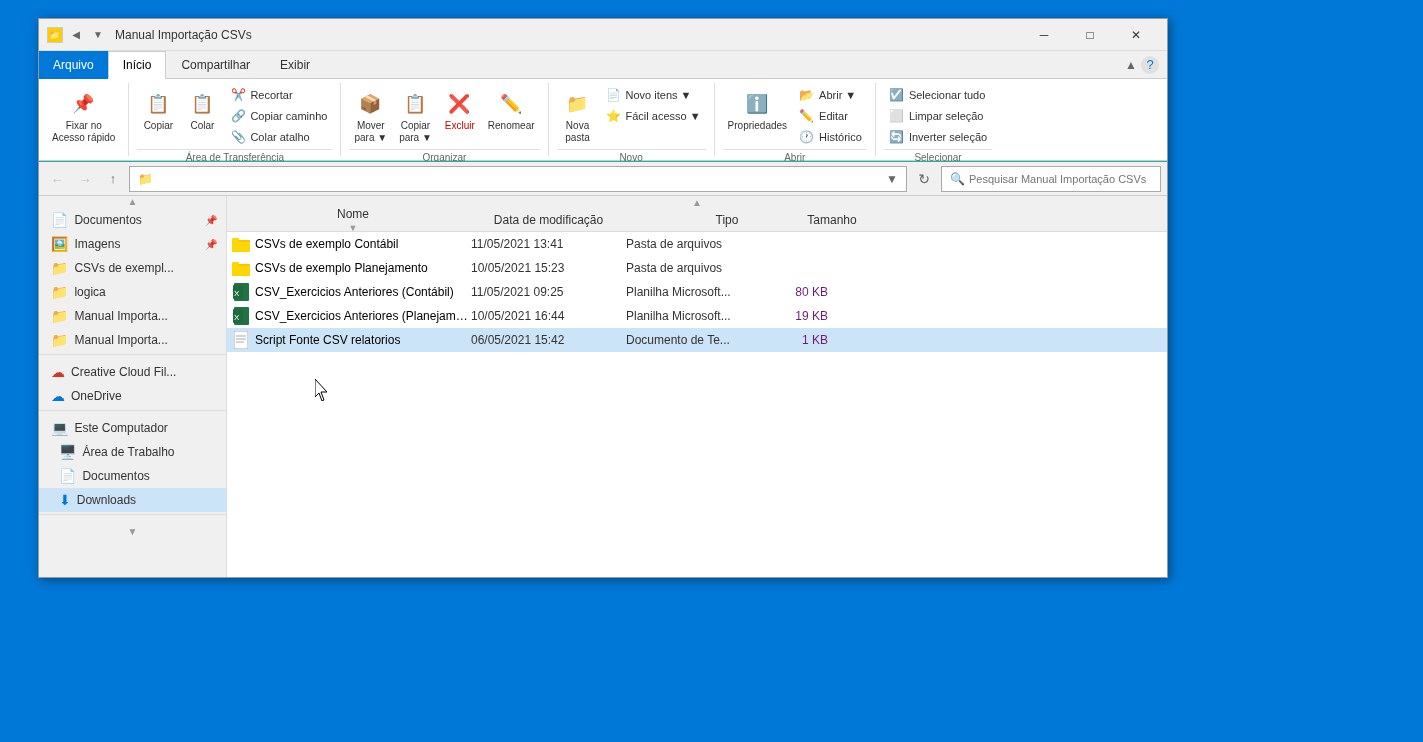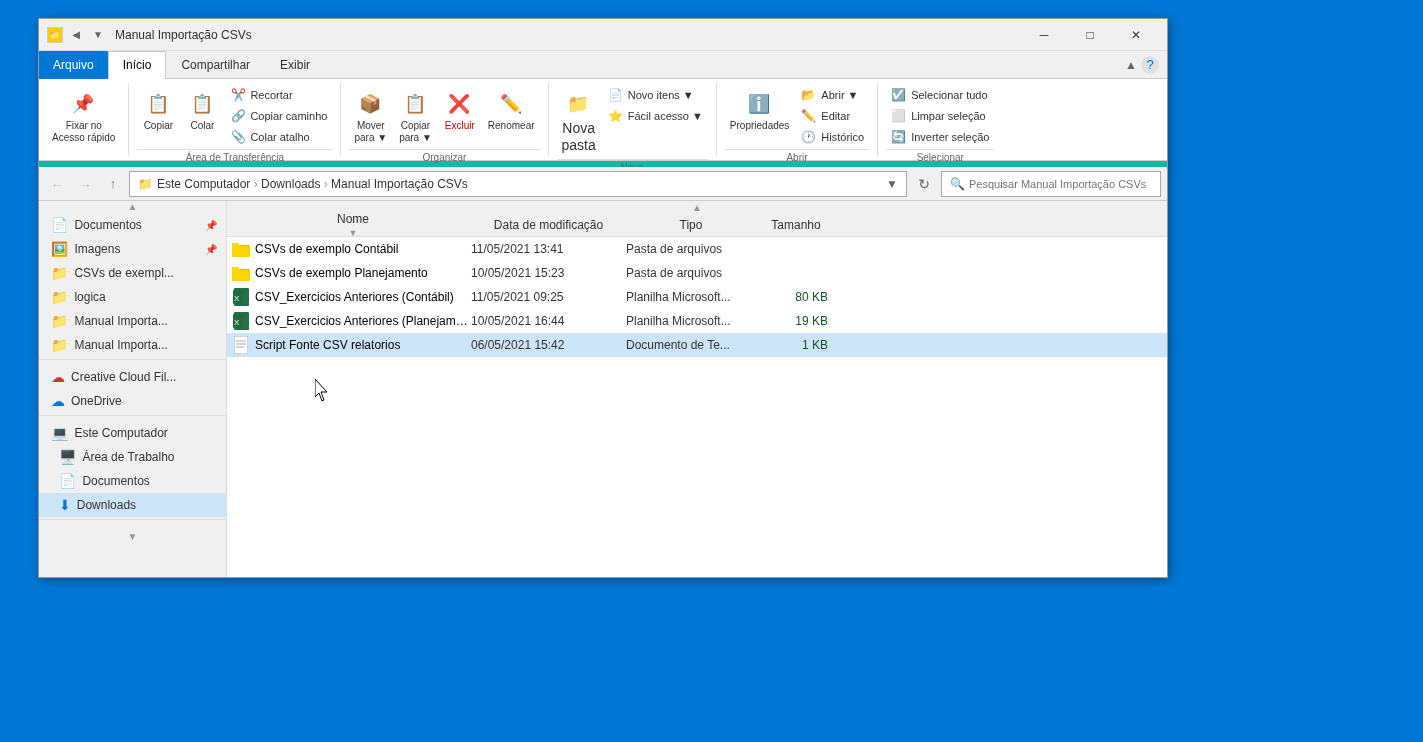--- a/index.html
+++ b/index.html
@@ -67,21 +67,21 @@
       cursor: pointer;
       font-size: 12px;
       color: #333;
       border: none;
       background: transparent;
     }
 
     
     .ribbon {
       background: #a21caf;
-      border-bottom: 6px solid #14b8a6;
+      border-bottom: 1px solid #14b8a6;
       flex-shrink: 0;
     }
     .ribbon-tabs {
       display: flex;
       background: #f0f0f0;
       border-bottom: 1px solid #ccc;
       height: 28px;
     }
     .ribbon-tab {
       padding: 0 14px;
@@ -298,21 +298,21 @@
       height: 24px;
       align-items: center;
       padding: 0 4px;
       font-size: 12px;
       color: #333;
       position: sticky;
       top: 0;
     }
     .col-name { flex: 0 0 240px; padding-left: 4px; display: flex; align-items: center; gap: 4px; }
     .col-date { flex: 0 0 155px; }
-    .col-type { flex: 0 0 130px; }
+    .col-type { flex: 0 0 130px; margin-left: 36px; }
     .col-size { flex: 0 0 80px; }
     .col-header-btn {
       cursor: pointer;
       display: flex;
       align-items: center;
       gap: 2px;
       flex-direction: column;
     }
     .file-row {
       display: flex;
@@ -321,21 +321,21 @@
       padding: 0 4px;
       border-bottom: 1px solid transparent;
       cursor: pointer;
       font-size: 12px;
     }
     .file-row.selected { background: #cce4f7; }
     .file-icon { width: 20px; height: 20px; display: flex; align-items: center; justify-content: center; font-size: 15px; flex-shrink: 0; margin-right: 4px; }
     .file-name { flex: 0 0 216px; overflow: hidden; text-overflow: ellipsis; white-space: nowrap; }
     .file-date { flex: 0 0 155px; color: #333; }
     .file-type { flex: 0 0 130px; color: #333; overflow: hidden; text-overflow: ellipsis; }
-    .file-size { flex: 0 0 80px; color: #14532d; text-align: right; padding-right: 8px; }
+    .file-size { flex: 0 0 80px; color: #701a75; text-align: right; padding-right: 8px; }
 
     
     .status-bar {
       height: 26px;
       background: #f0f0f0;
       border-top: 1px solid #ddd;
       display: flex;
       align-items: center;
       padding: 0 8px;
       font-size: 12px;
@@ -467,21 +467,21 @@
             <span>Renomear</span>
           </div>
         </div>
         <div class="ribbon-group-label">Organizar</div>
       </div>
 
       <div class="ribbon-group">
         <div class="ribbon-group-items">
           <div class="ribbon-btn">
             <div class="ribbon-btn-icon">📁</div>
-            <span style="font-size:14px;line-height:1.2;text-align:center;">Nova<br>pasta</span>
+            <span style="font-size:10px;line-height:1.2;text-align:center;">Nova<br>pasta</span>
           </div>
           <div class="ribbon-group-col">
             <div class="ribbon-btn-small">
               <div class="ribbon-btn-small-icon">📄</div>
               <span>Novo itens ▼</span>
             </div>
             <div class="ribbon-btn-small">
               <div class="ribbon-btn-small-icon">⭐</div>
               <span>Fácil acesso ▼</span>
             </div>
@@ -535,27 +535,20 @@
       </div>
     </div>
   </div>
 
   <div class="address-bar-row">
     <div class="nav-btn disabled">←</div>
     <div class="nav-btn disabled">→</div>
     <div class="nav-btn">↑</div>
     <div class="address-box">
       <span>📁</span>
-      <span style="font-size:12px;">
-        <span>Este Computador</span>
-        <span class="breadcrumb-sep"> › </span>
-        <span>Downloads</span>
-        <span class="breadcrumb-sep"> › </span>
-        <span>Manual Importação CSVs</span>
-      </span>
       <div style="margin-left:auto;display:flex;gap:2px;">
         <span style="cursor:pointer;color:#666;">▼</span>
       </div>
     </div>
     <div class="address-refresh">↻</div>
     <div class="search-box">
       <span style="color:#999;">🔍</span>
       <input type="text" placeholder="Pesquisar Manual Importação CSVs" style="">
     </div>
   </div>

